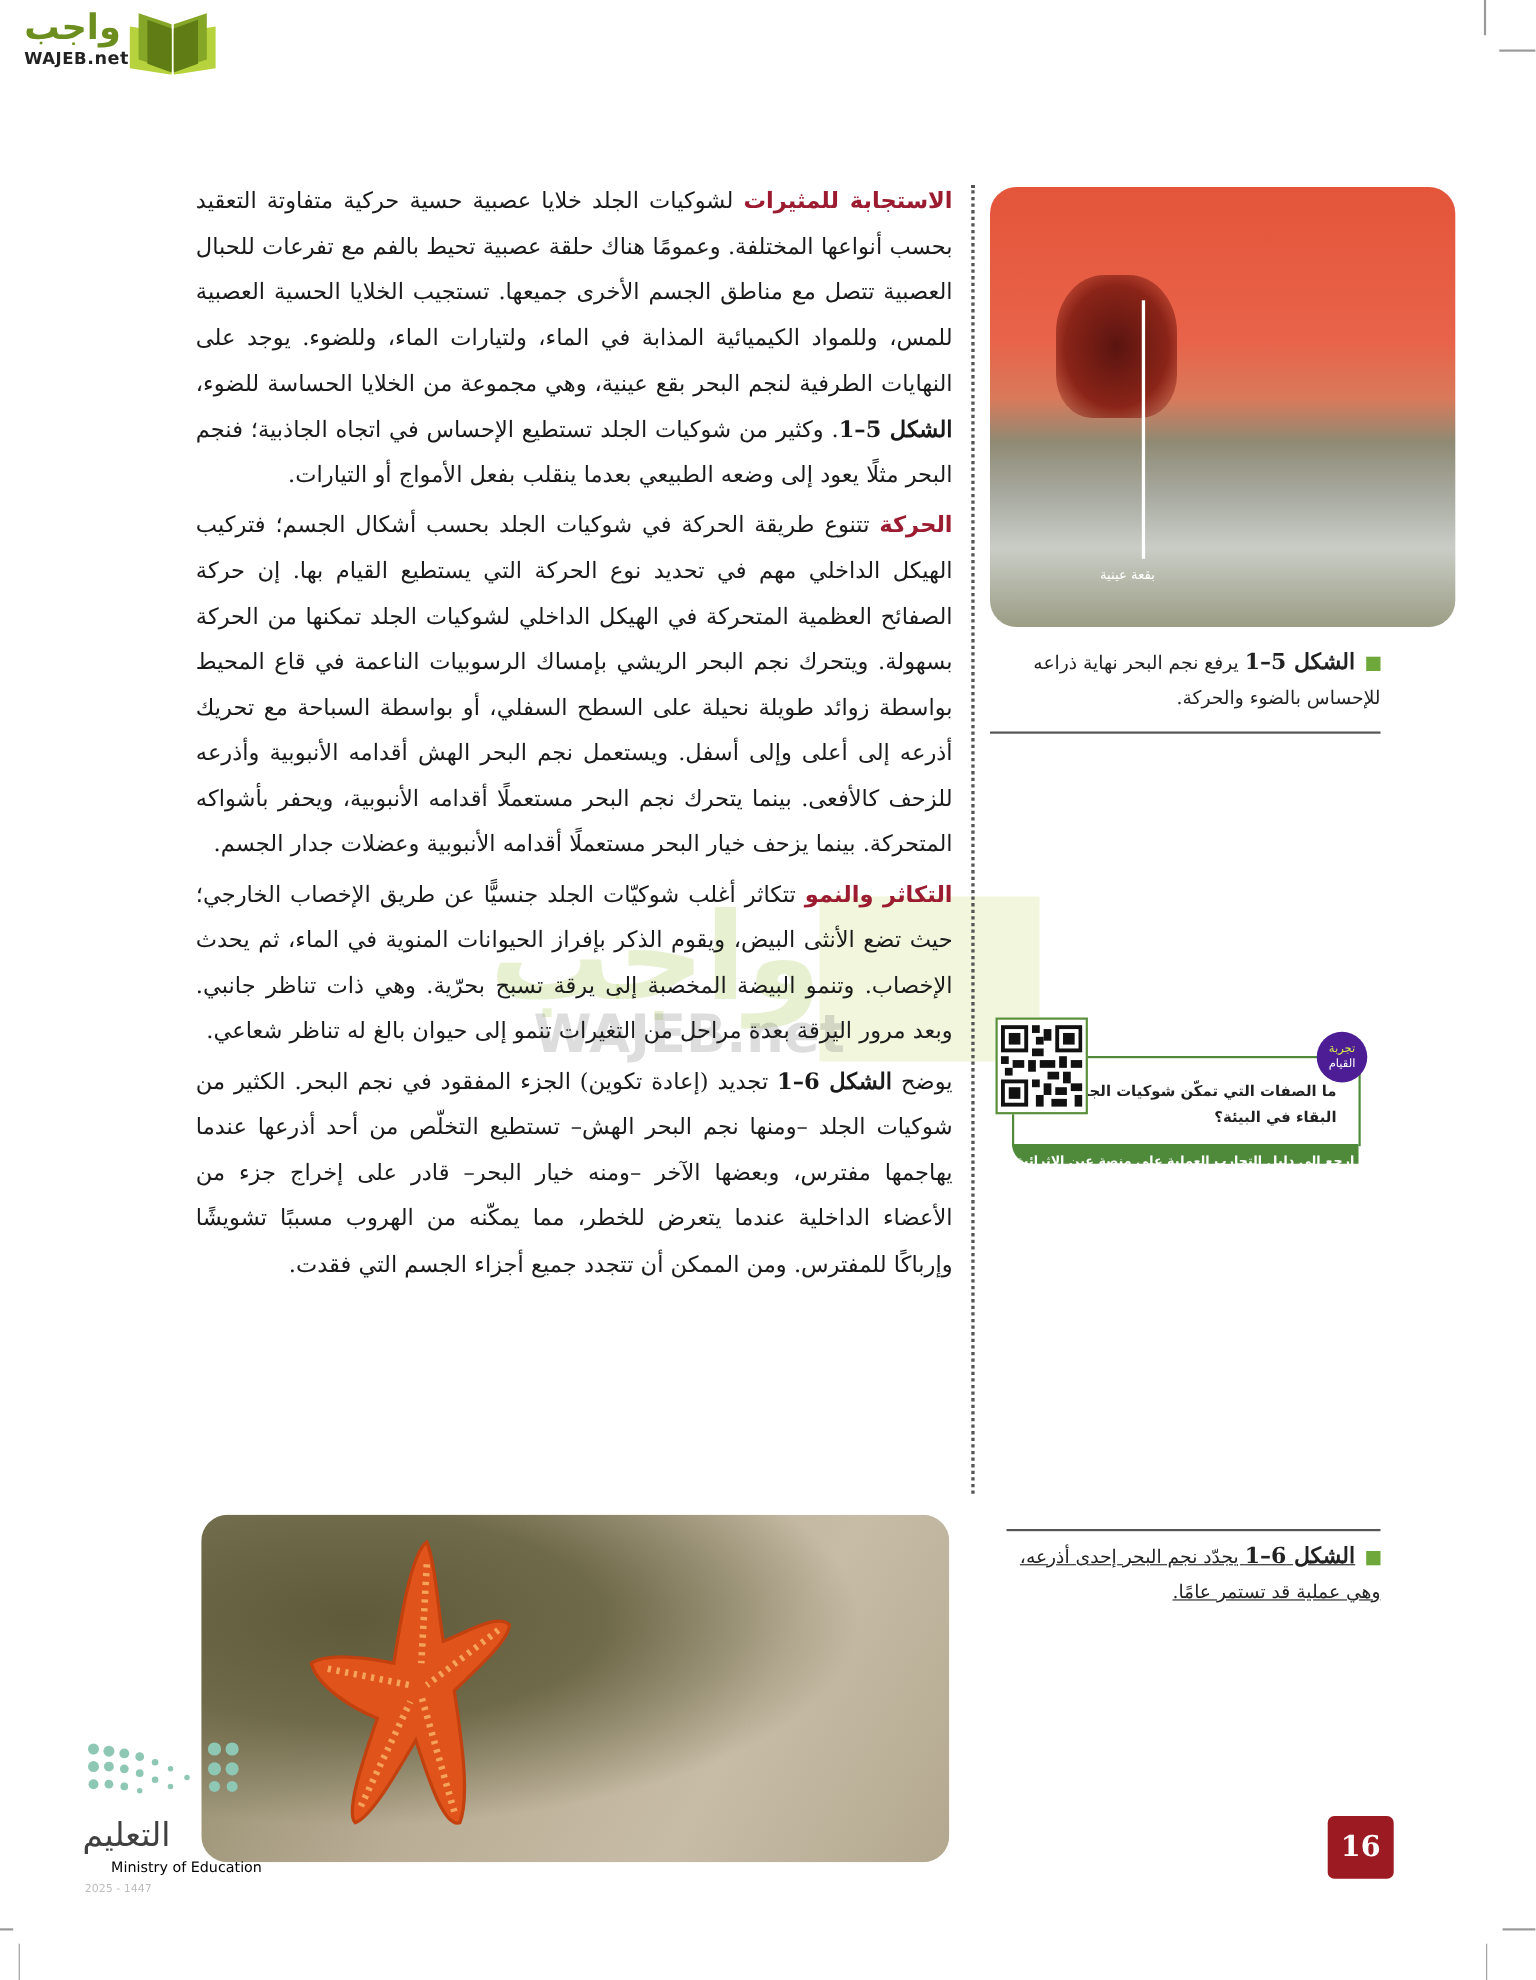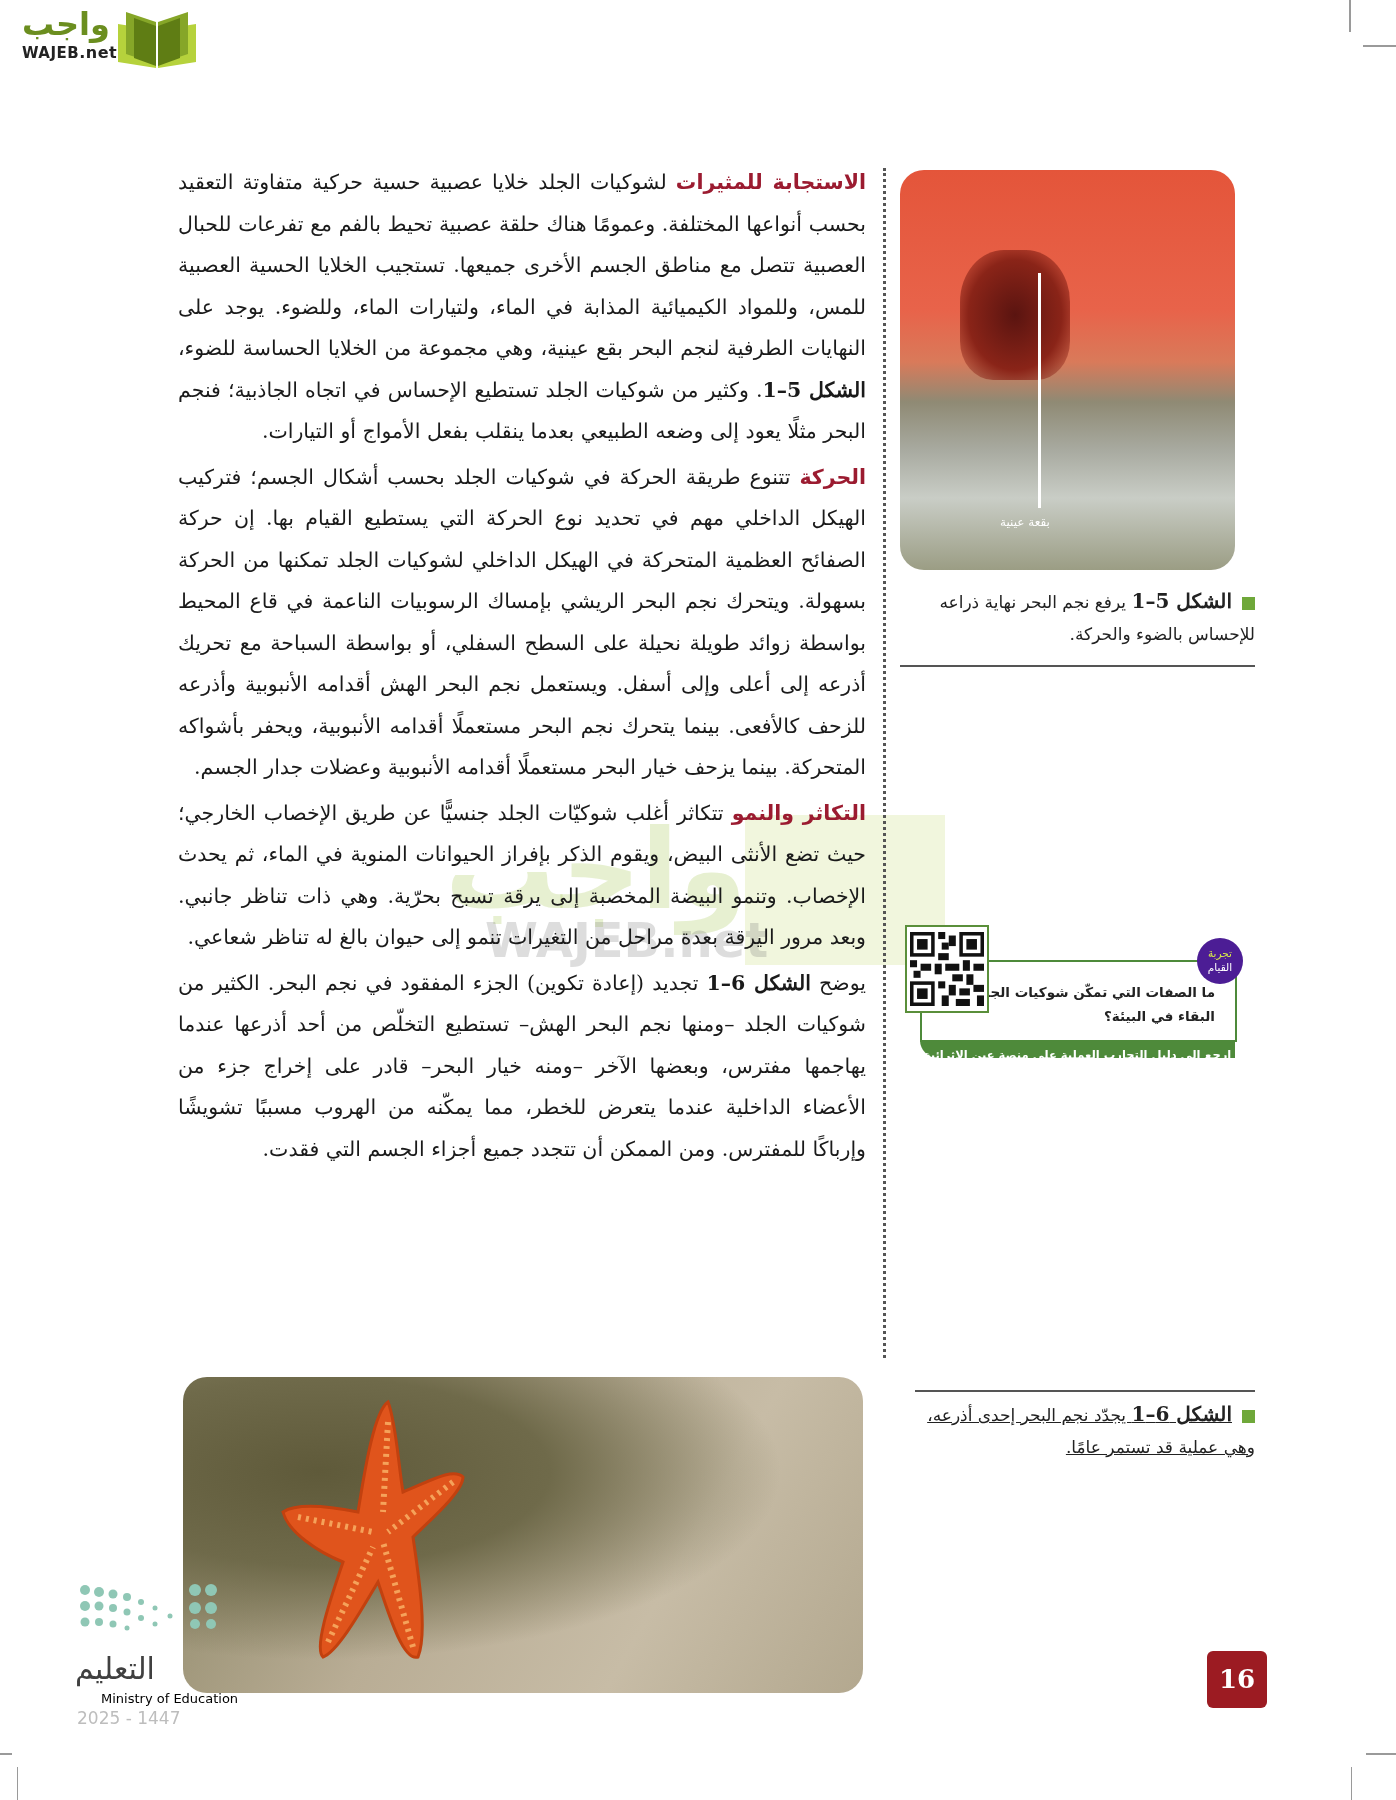--- a/index.html
+++ b/index.html
@@ -13,21 +13,21 @@
   .logo-en small{font-size:16px;}
   .logo-book{position:absolute;left:106px;top:4px;width:82px;height:60px;}
   
   .main{left:178px;top:162px;width:688px;direction:rtl;text-align:justify;font-family:"DejaVu Serif",serif;font-size:20.5px;line-height:41.5px;}
   .main p{margin:0 0 4px 0;}
   .head-red{color:#9b1b30;font-family:"DejaVu Sans",sans-serif;font-weight:bold;}
   .bold{font-weight:bold;}
   .teal{color:#1c7a8a;font-weight:bold;font-family:"DejaVu Sans",sans-serif;}
   .divider{left:883px;top:168px;height:1190px;border-left:3px dotted #555;width:0;}
   
-  .photo1{left:900px;top:170px;width:335px;height:400px;border-radius:24px;overflow:hidden;
+  .photo1{left:900px;top:170px;width:423px;height:400px;border-radius:24px;overflow:hidden;
     background:linear-gradient(180deg,#e4553a 0%,#e8634a 35%,#d97a5a 48%,#8f8a74 58%,#a8aaa0 70%,#c9cdc6 82%,#9b9d84 100%);}
   .photo1 .dark{position:absolute;left:60px;top:80px;width:110px;height:130px;border-radius:40% 40% 30% 30%;background:radial-gradient(ellipse at center,#5a1410 0%,#8a2418 60%,rgba(200,80,60,0) 100%);}
   .photo1 .line{position:absolute;left:138px;top:103px;width:3px;height:235px;background:#fff;}
   .photo1 .lbl{position:absolute;left:100px;top:345px;font-size:12px;color:#fff;direction:rtl;font-family:"DejaVu Sans",sans-serif;}
   .photo2{left:183px;top:1377px;width:680px;height:316px;border-radius:24px;overflow:hidden;
     background:radial-gradient(ellipse at 20% 30%,#5f5a3a 0%,#6f6a4a 30%,rgba(170,160,140,0) 60%),linear-gradient(120deg,#8b8565 0%,#b9ad95 40%,#c7bca6 70%,#b3a88f 100%);}
   .star{position:absolute;left:95px;top:15px;width:200px;height:290px;}
   
   .cap{direction:rtl;font-family:"DejaVu Serif",serif;font-size:17px;line-height:32px;color:#222;}
   .cap1{left:900px;top:585px;width:355px;}
@@ -52,21 +52,21 @@
   
   .wm{left:445px;top:815px;width:500px;height:150px;pointer-events:none;}
   .wm-ar{position:absolute;left:0;top:0;font-size:110px;font-weight:bold;color:rgba(170,200,90,0.28);line-height:110px;}
   .wm-en{position:absolute;left:40px;top:100px;font-size:48px;font-weight:bold;color:rgba(120,120,120,0.25);line-height:50px;}
   .wm-book{position:absolute;left:300px;top:0;width:200px;height:150px;background:rgba(200,220,120,0.25);}
   
   .ministry{left:75px;top:1580px;width:180px;height:150px;}
   .dots{position:absolute;left:0;top:0;width:180px;height:70px;}
   .min-ar{position:absolute;left:0;top:72px;font-size:30px;color:#404040;direction:rtl;line-height:34px;text-align:right;}
   .min-en{position:absolute;left:2px;top:110px;font-size:13px;color:#000000;line-height:18px;margin-left:24px;}
-  .min-yr{position:absolute;left:2px;top:130px;font-size:17px;color:#bdbdbd;line-height:16px;}
+  .min-yr{position:absolute;left:2px;top:130px;font-size:10px;color:#bdbdbd;line-height:16px;}
   
   .pagenum{left:1207px;top:1651px;width:60px;height:57px;background:#9c1b22;border-radius:6px;color:#fff;font-family:"DejaVu Serif",serif;font-weight:bold;font-size:26px;line-height:57px;text-align:center;}
 </style>
 </head>
 <body>
 
 <div class="crop" style="left:1349px;top:0;width:2px;height:32px;"></div>
 <div class="crop" style="left:1363px;top:45px;width:33px;height:2px;"></div>
 <div class="crop" style="left:0;top:1753px;width:12px;height:2px;"></div>
 <div class="crop" style="left:17px;top:1767px;width:1px;height:33px;"></div>

